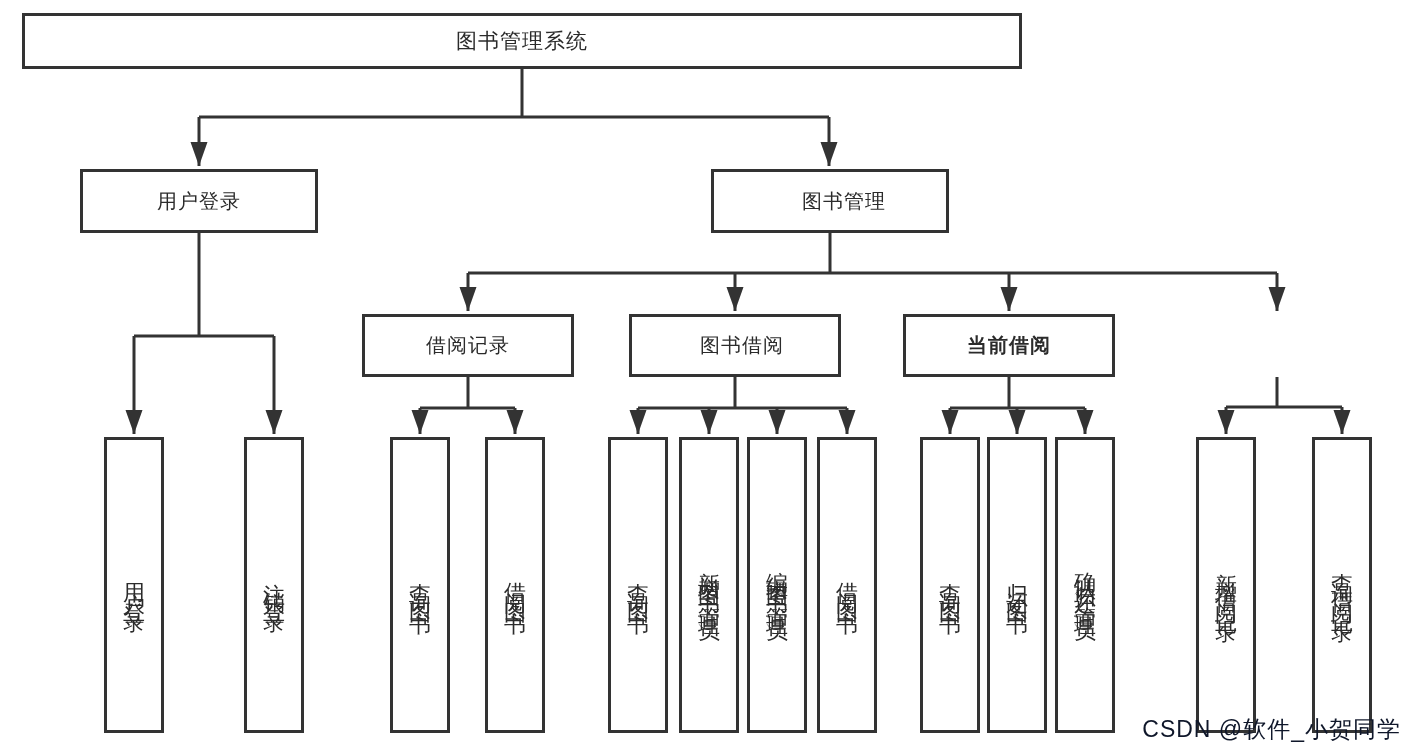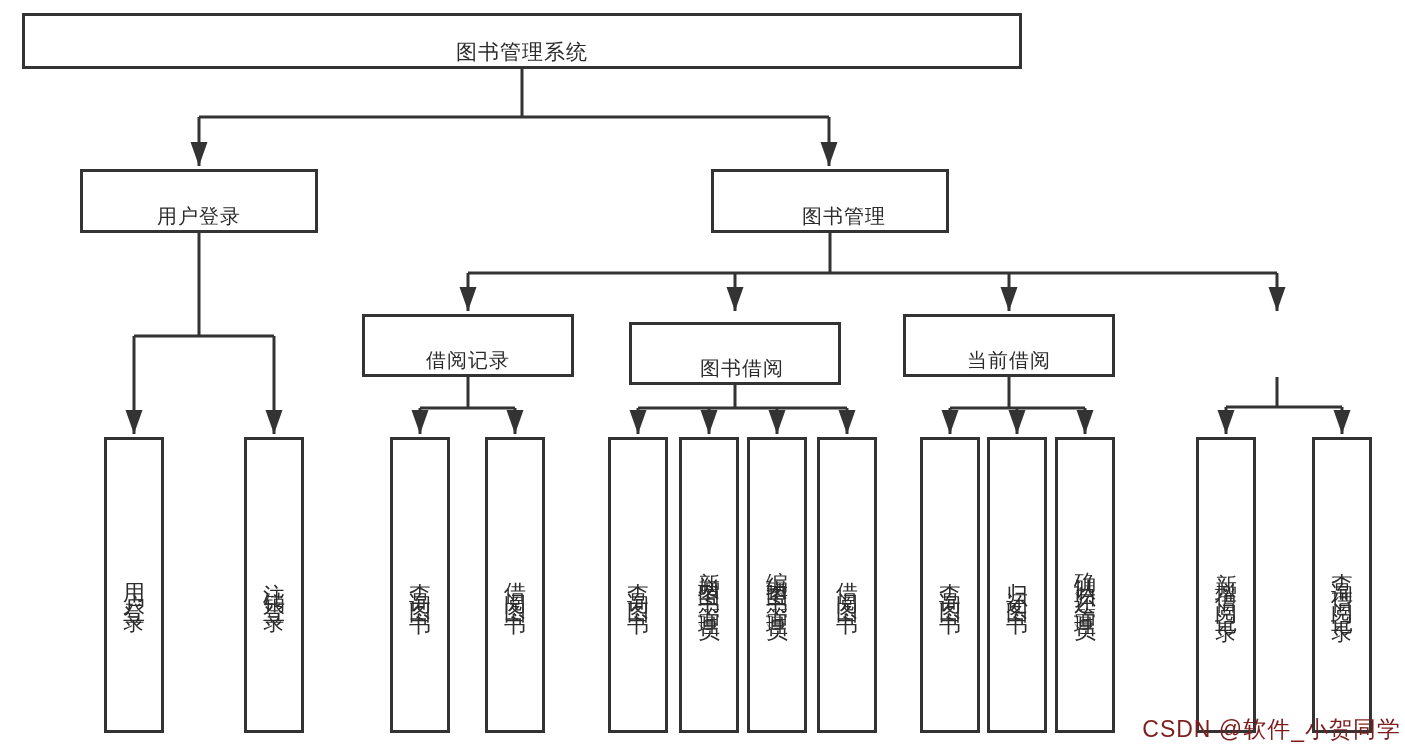--- a/index.html
+++ b/index.html
@@ -15,21 +15,21 @@
     position: absolute;
     left: 0; top: 0;
     width: 1405px; height: 747px;
   }
   .box {
     position: absolute;
     box-sizing: border-box;
     background: #ffffff;
     border: 3px solid #333333;
     display: flex;
-    align-items: flex-end;
+    align-items: center;
     justify-content: center;
     color: #2b2b2b;
     font-size: 20px;
     letter-spacing: 1px;
     white-space: nowrap;
     z-index: 2;
   }
   .leaf {
     position: absolute;
     box-sizing: border-box;
@@ -46,21 +46,21 @@
     font-size: 22px;
     letter-spacing: 10px;
     line-height: 1;
     color: #2b2b2b;
   }
   #watermark {
     position: absolute;
     right: 4px;
     bottom: 2px;
     font-size: 23px;
-    color: #7f1d1d;
+    color: #0f172a;
     letter-spacing: 1px;
     z-index: 3;
   }
 </style>
 </head>
 <body>
 
 <div id="canvas">
 
   <svg id="connectors" viewBox="0 0 1405 747" xmlns="http://www.w3.org/2000/svg">
@@ -113,24 +113,24 @@
   <div class="box" style="left:80px; top:169px; width:238px; height:64px;">
     <span>用户登录</span>
   </div>
   <div class="box" style="left:711px; top:169px; width:238px; height:64px;padding-left:28px;">
     <span>图书管理</span>
   </div>
 
   <div class="box" style="left:362px; top:314px; width:212px; height:63px;">
     <span>借阅记录</span>
   </div>
-  <div class="box" style="left:629px; top:322px; width:212px; height:63px;padding-left:14px;">
+  <div class="box" style="left:629px; top:314px; width:212px; height:63px;padding-left:14px;">
     <span>图书借阅</span>
   </div>
-  <div class="box" style="left:903px; top:314px; width:212px; height:63px;">
+  <div class="box" style="left:903px; top:314px; width:212px; height:63px;font-weight:bold;">
     <span>当前借阅</span>
   </div>
 
   <div class="leaf" style="left:104px; top:437px; width:60px; height:296px;">
     <span class="vtext">用户登录</span>
   </div>
   <div class="leaf" style="left:244px; top:437px; width:60px; height:296px;">
     <span class="vtext">注销登录</span>
   </div>
 

